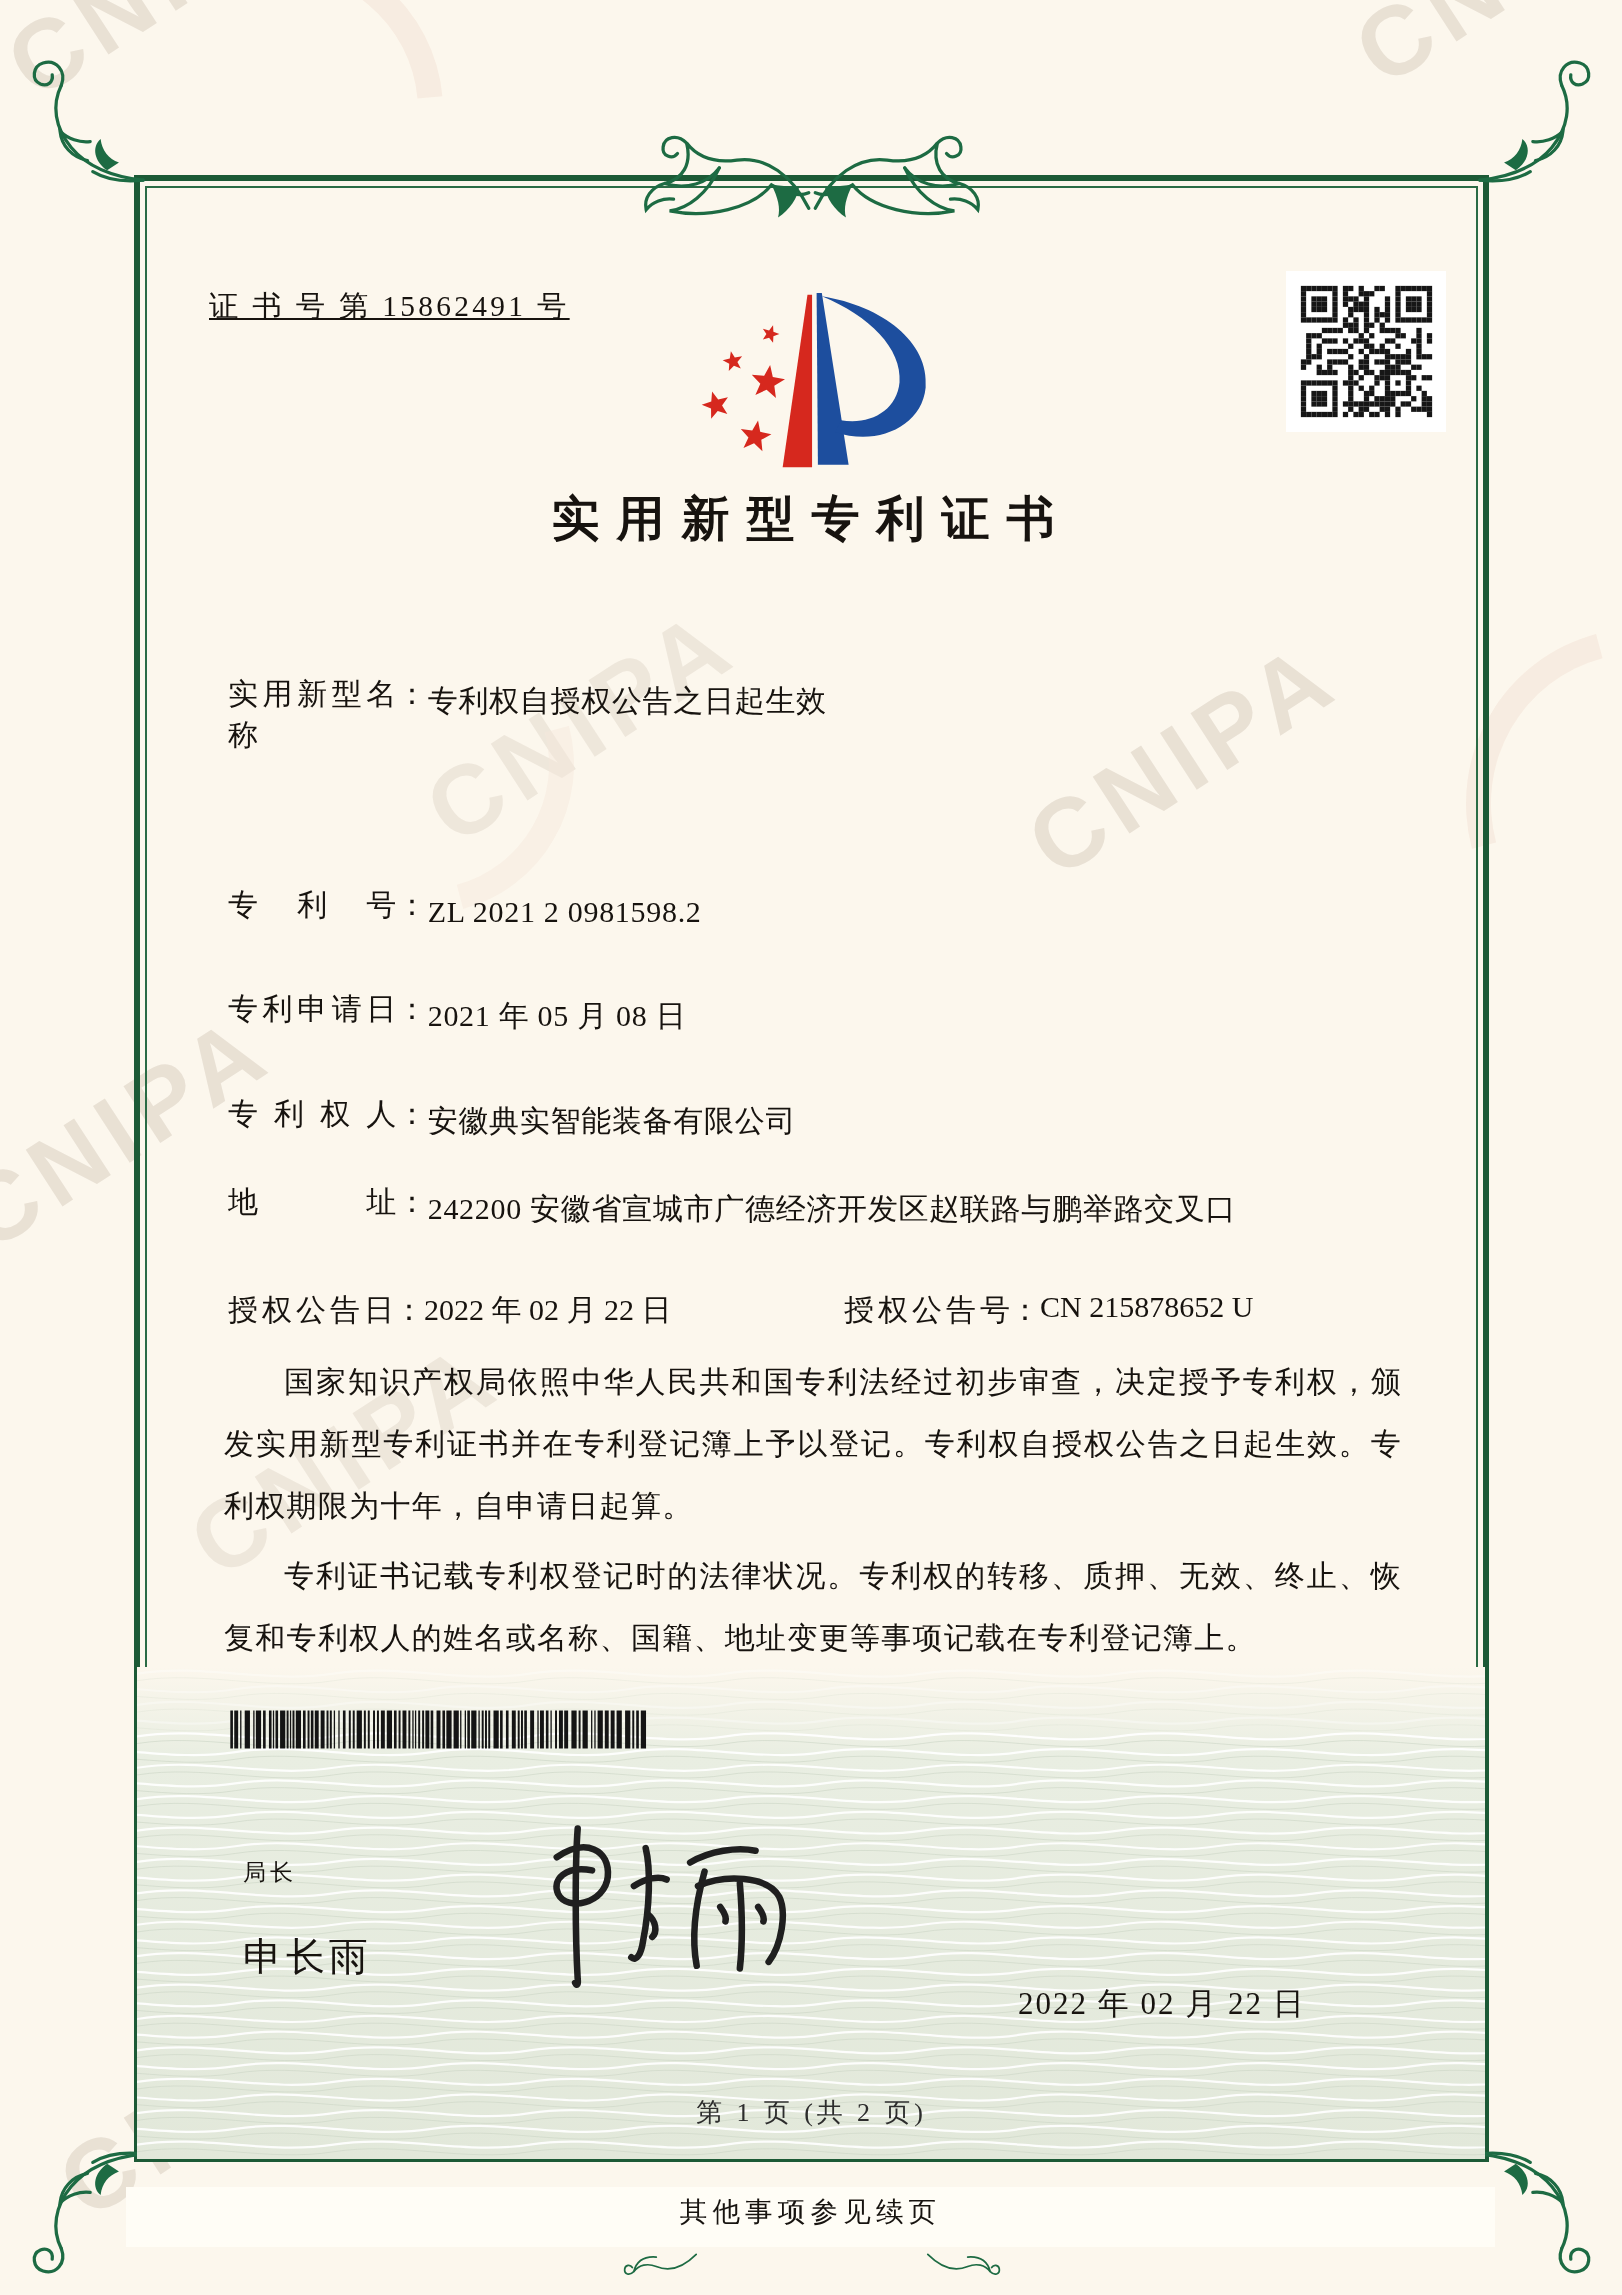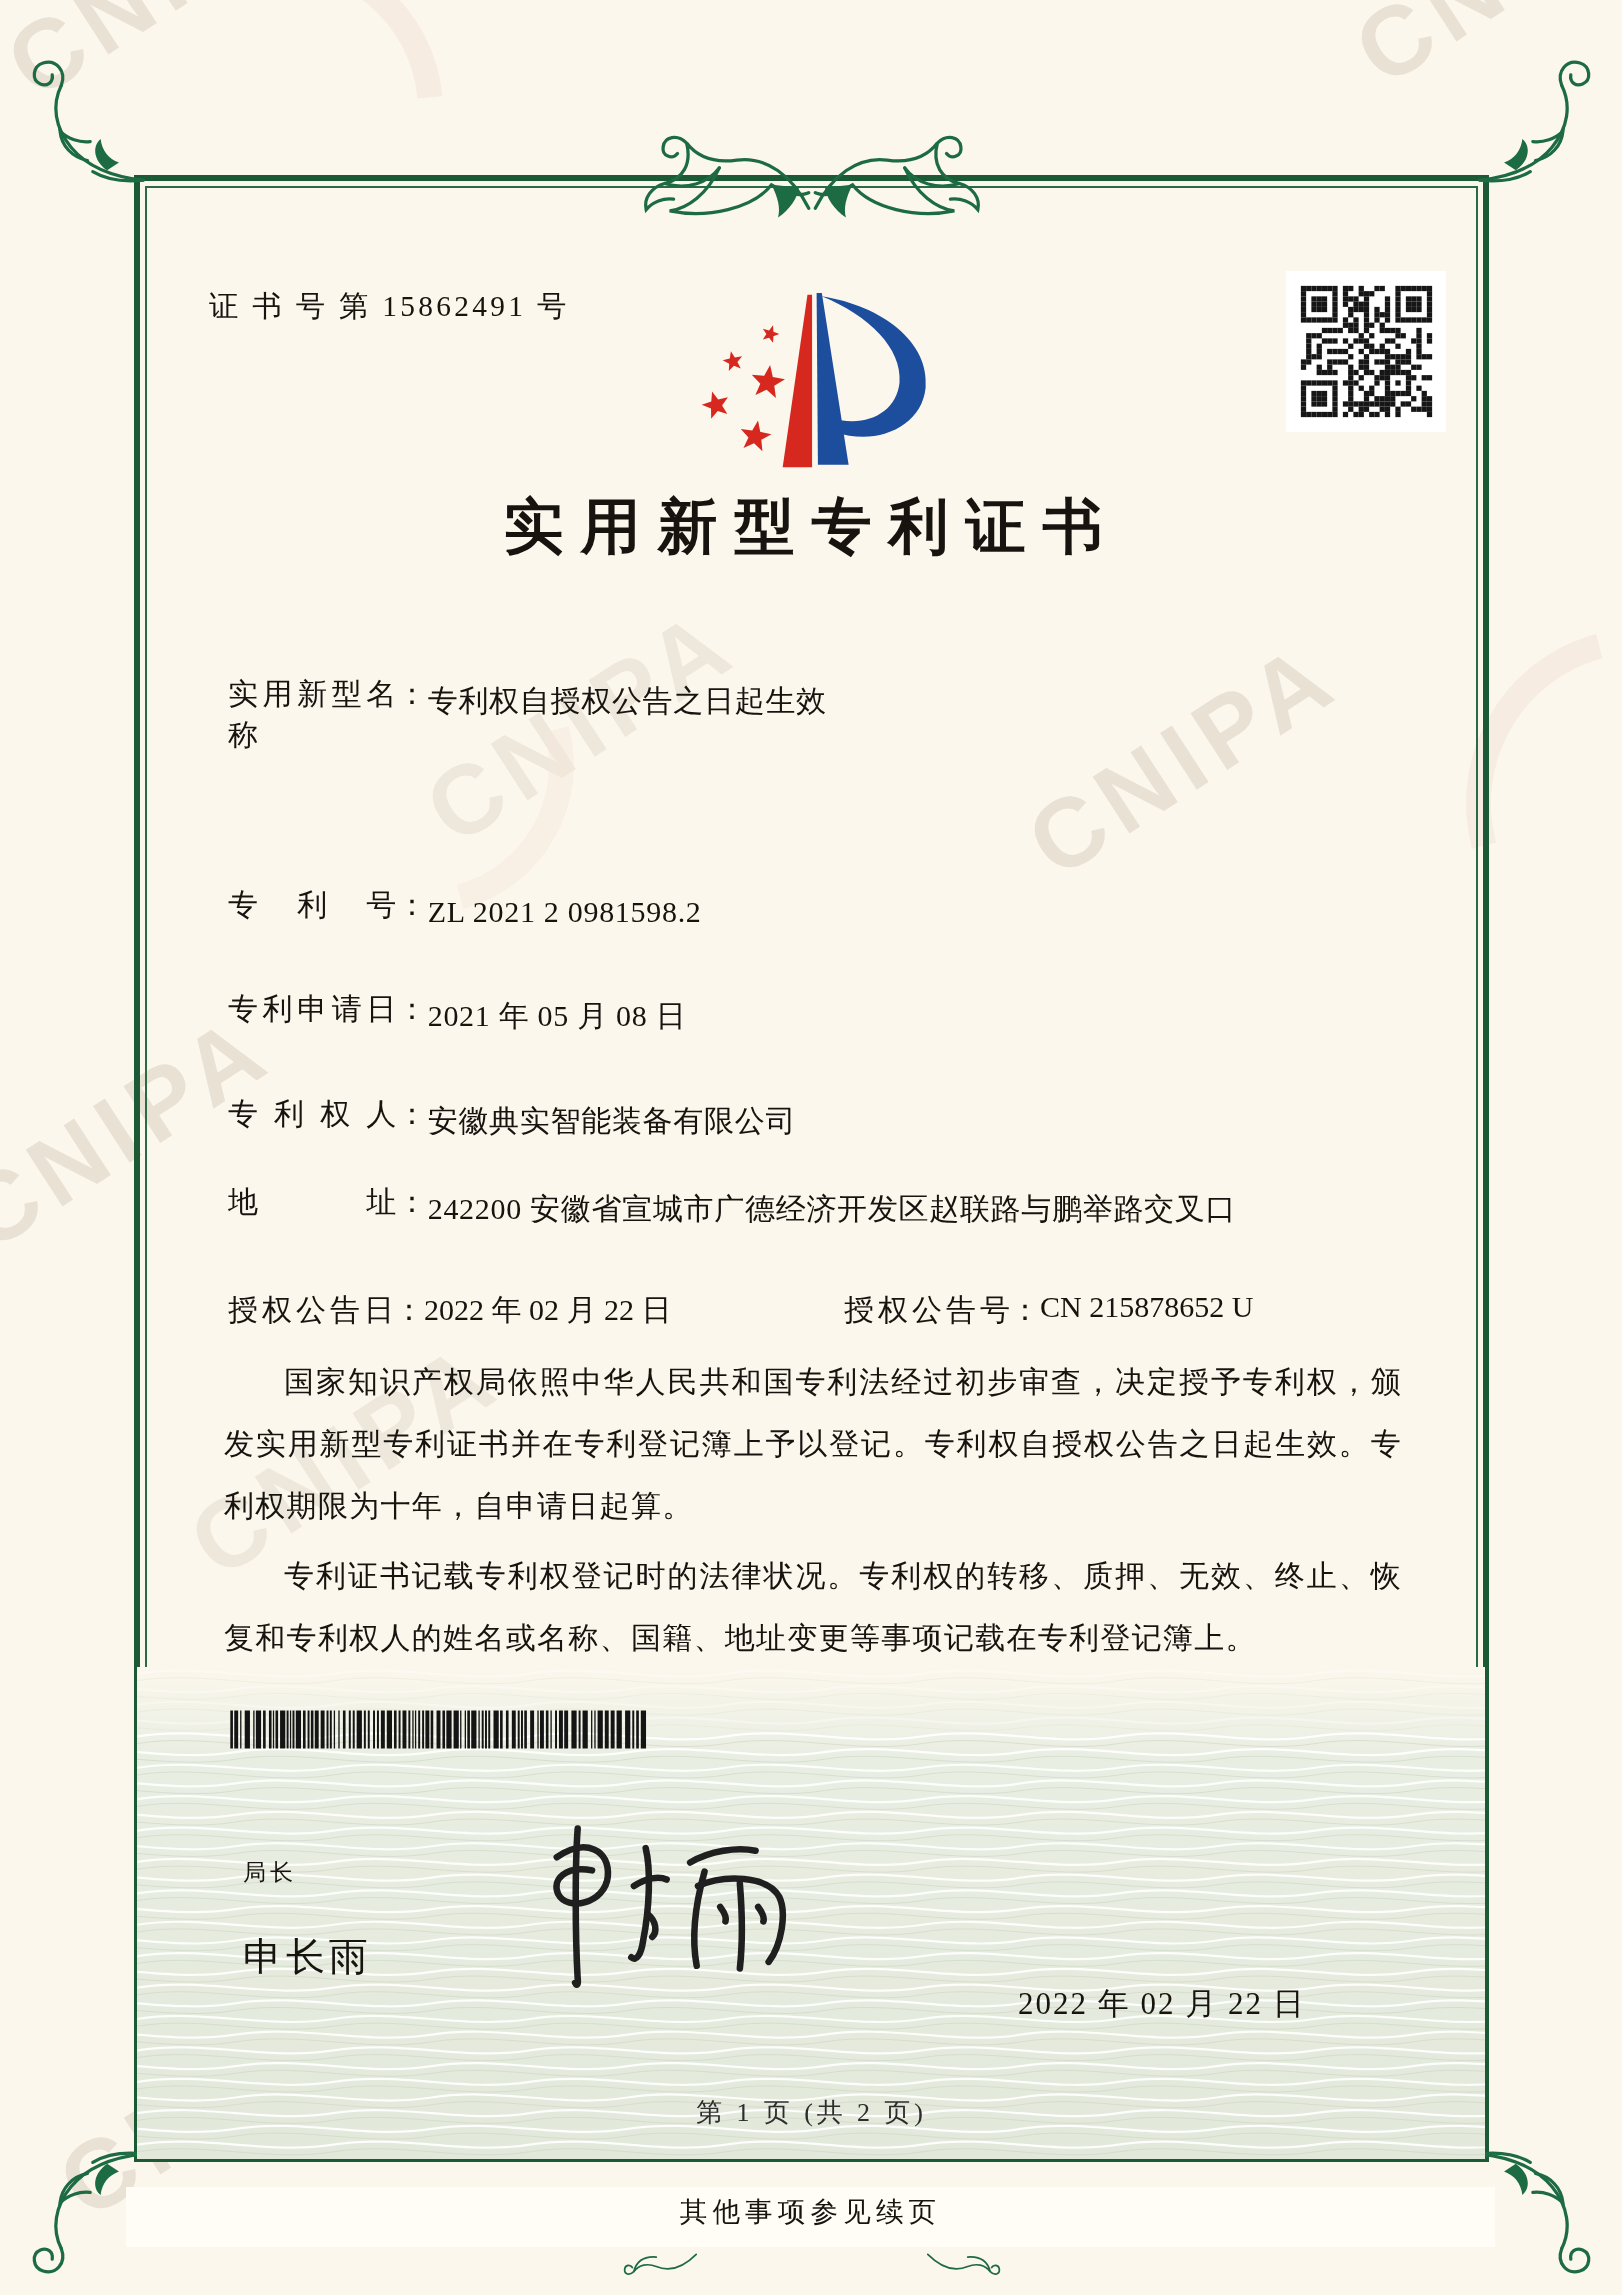--- a/index.html
+++ b/index.html
@@ -15,22 +15,22 @@
   .pink-arc{position:absolute;border:25px solid transparent;border-top-color:#f6e8dc;
       border-radius:50%;opacity:.7;pointer-events:none;}
   
   #frame{position:absolute;left:134px;top:175px;width:1355px;height:1987px;
          border:6.5px solid #1c5a36;box-sizing:border-box;}
   #frame .inner{position:absolute;inset:4.6px;border:2.6px solid #2a6b45;}
   
   .orn path{stroke:#1d6b43;stroke-width:5;fill:none;stroke-linecap:round;}
   .orn .leaf{fill:#1d6b43;stroke:none;}
   
-  #certno{left:209px;top:287px;font-size:29.4px;letter-spacing:3.3px;}
-  #title{left:0;right:0;top:487px;text-align:center;font-size:60px;font-weight:bold;letter-spacing:17px;}
+  #certno{left:209px;top:287px;font-size:29.4px;letter-spacing:3.3px;text-decoration:underline;}
+  #title{left:0;right:0;top:487px;text-align:center;font-size:48px;font-weight:bold;letter-spacing:17px;}
   .frow{position:absolute;left:228px;font-size:30px;letter-spacing:0.7px;}
   .flabel{display:inline-block;width:169px;text-align:justify;text-align-last:justify;vertical-align:top;}
   .fvalue{display:inline-block;vertical-align:top;max-width:982px;line-height:54px;}
   .colon{vertical-align:top;}
   .grant-pair{position:absolute;top:0;font-size:30px;}
   #paragraphs{left:216px;top:1343px;width:1194px;font-size:30px;line-height:62px;
               text-align:justify;letter-spacing:1.3px;}
   #paragraphs p{margin:8px;text-indent:2em;}
   
   #band{left:137px;top:1667px;width:1348px;height:492px;

